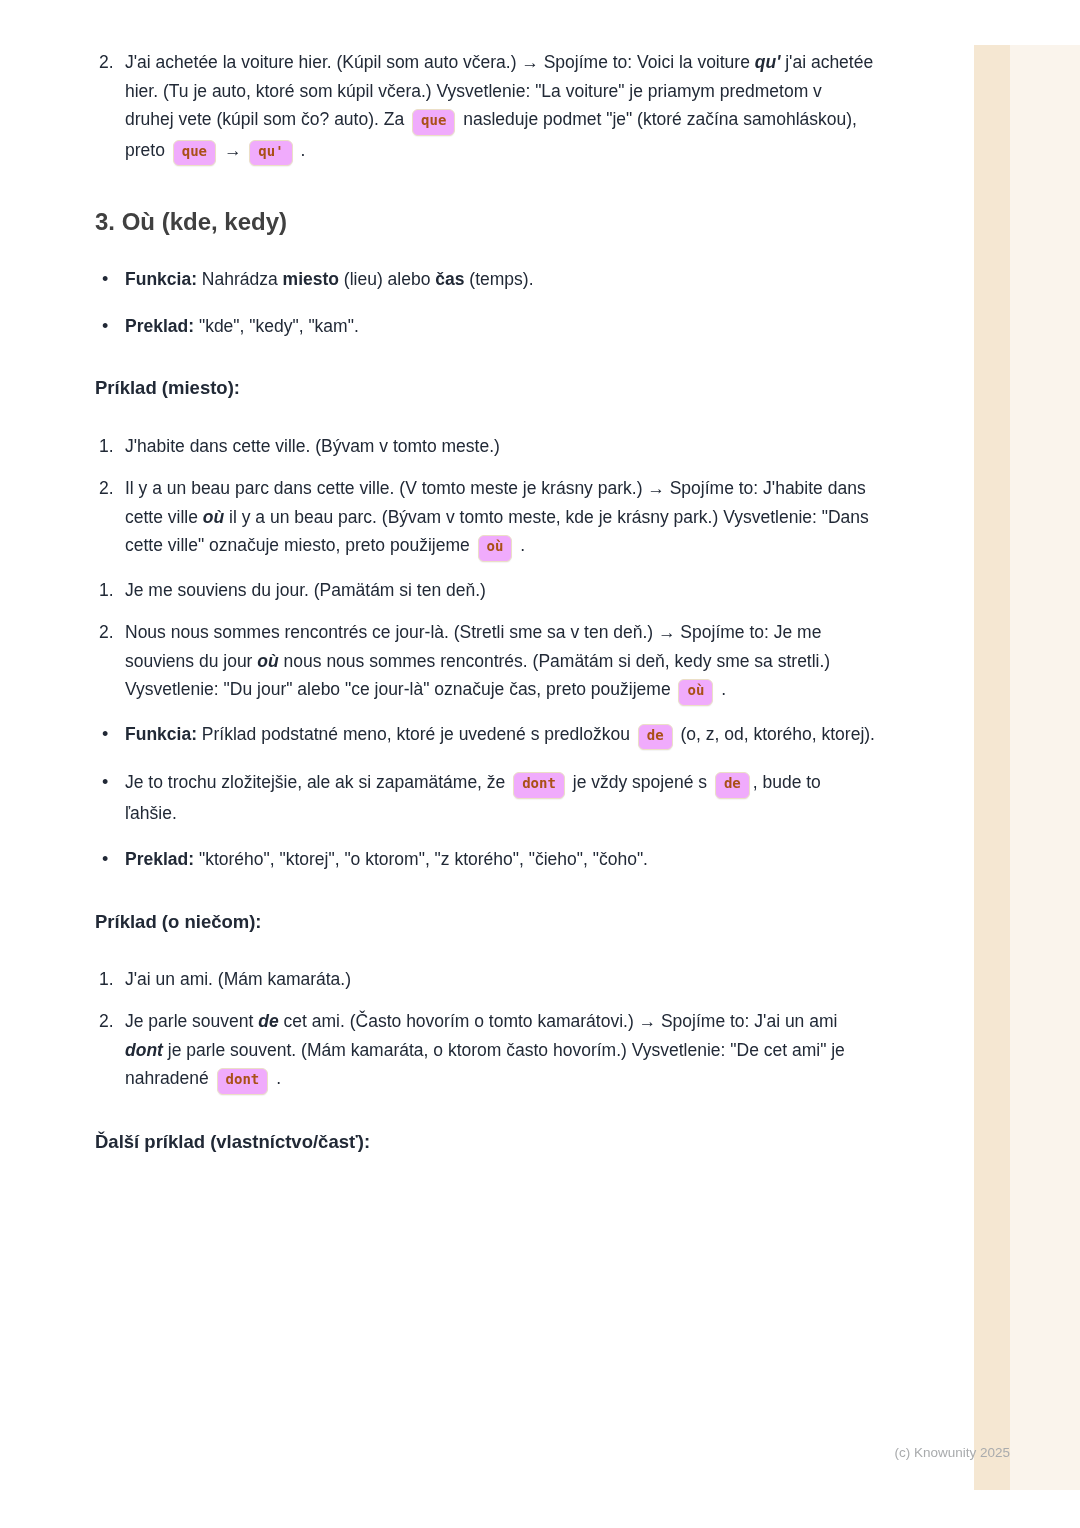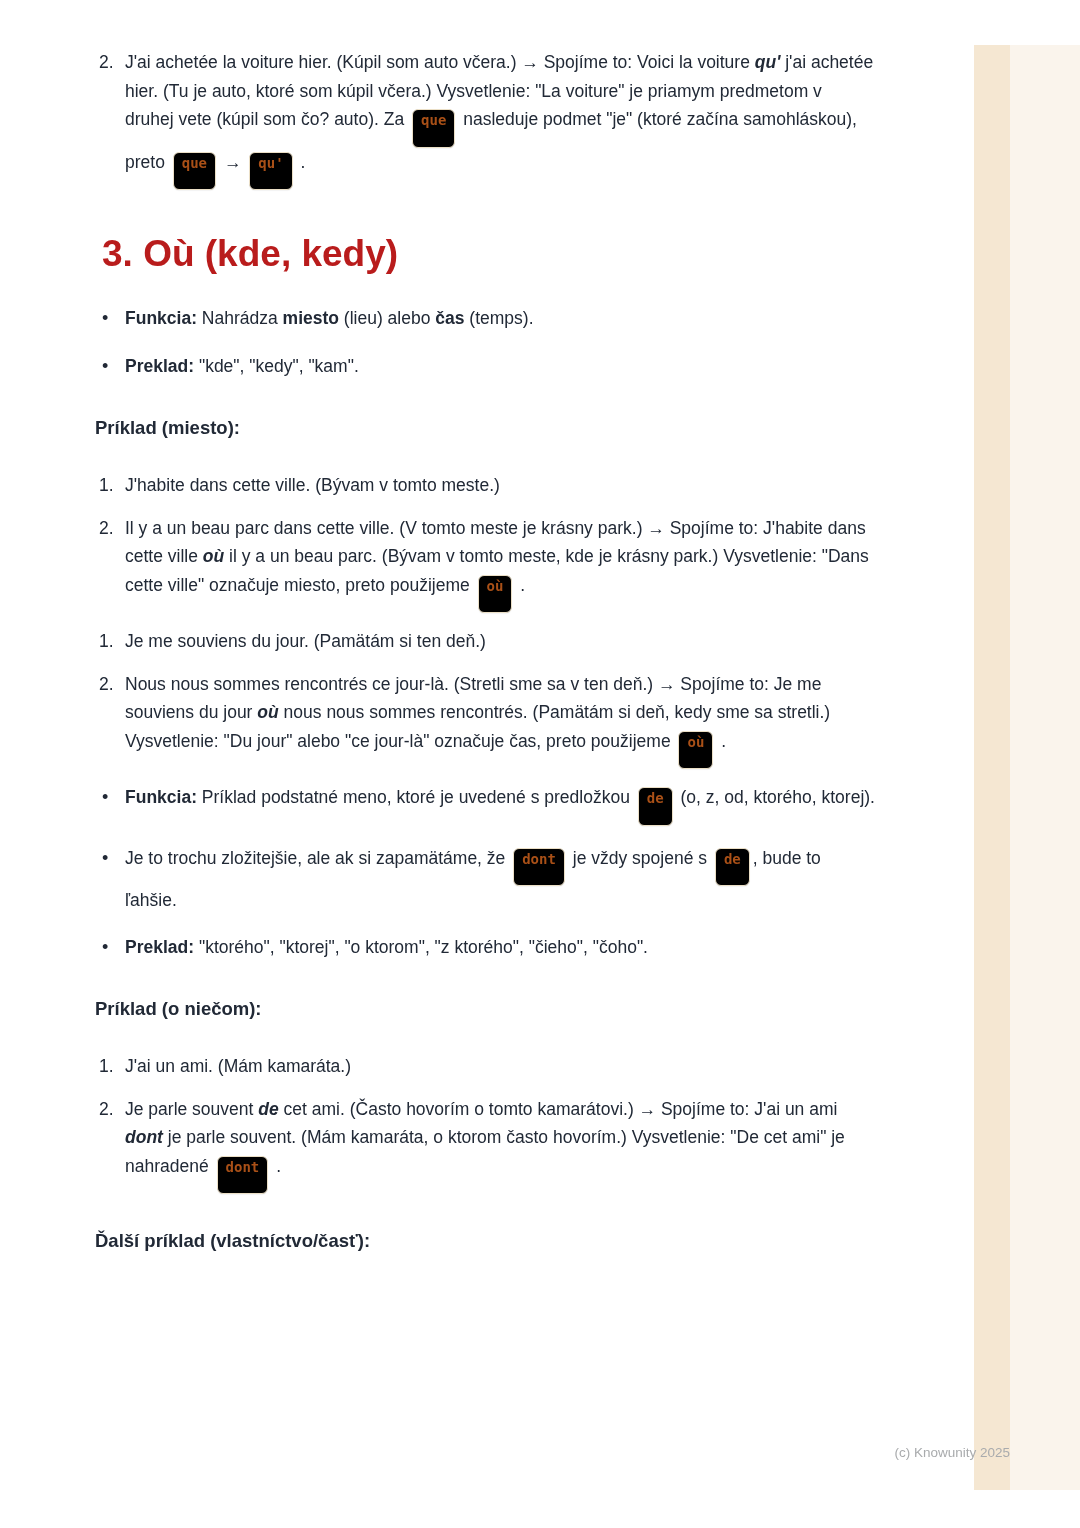--- a/index.html
+++ b/index.html
@@ -31,44 +31,44 @@
     width: 780px;
     font-size: 17.5px;
     line-height: 1.63;
   }
   .li { display: flex; margin-bottom: 14px; }
   .li .marker { flex: 0 0 30px; padding-left: 4px; box-sizing: border-box; }
   .ul .li { margin-bottom: 18px; }
   .ul .li .dot { flex: 0 0 30px; padding-left: 7px; box-sizing: border-box; font-size: 18px; }
   .li .body { flex: 1; }
   h2.heading {
-    color: #b91c1c;
-    font-size: 37px;
+    color: #404040;
+    font-size: 24px;
     font-weight: 700;
-    margin: 42px 0 28px 7px;
+    margin: 42px 0 28px 0;
     line-height: 1.2;
   }
   .subhead {
     font-weight: 700;
     font-size: 18.5px;
     margin: 32px 0 28px 0;
   }
   .run-n { font-style: normal; }
   .run-i { }
   .run-b { font-weight: 700; }
   .run-bi { font-weight: 700; font-style: italic; }
   .badge {
     font-family: "DejaVu Sans Mono", "Liberation Mono", monospace;
     font-size: 14px;
     font-weight: 700;
     color: #a95017;
-    background: #000000;
+    background: #f0abfc;
     border: 1px solid #ebdfc6;
     border-radius: 6px;
-    padding: 2px 8px 17px 8px;
+    padding: 2px 8px 5px 8px;
     margin: 0 3px;
     display: inline-block;
     line-height: 1.25;
     white-space: nowrap;
     box-shadow: 0 1px 1px rgba(0,0,0,0.05);
   }
   .footer {
     position: absolute;
     right: 70px;
     bottom: 68px;

